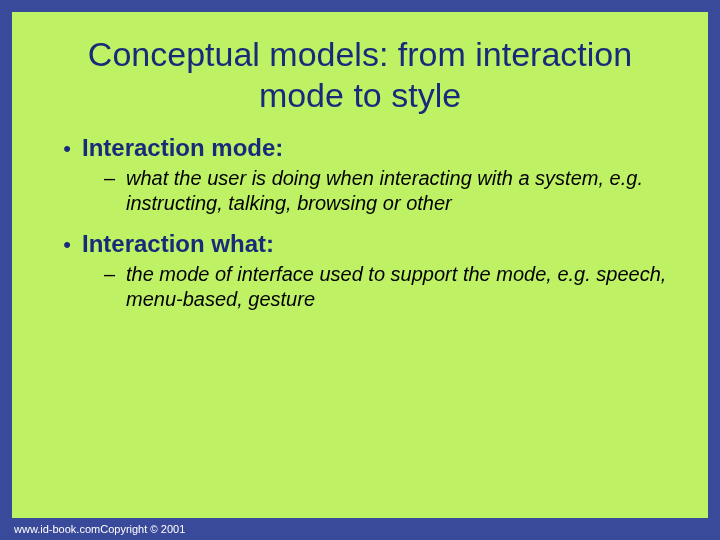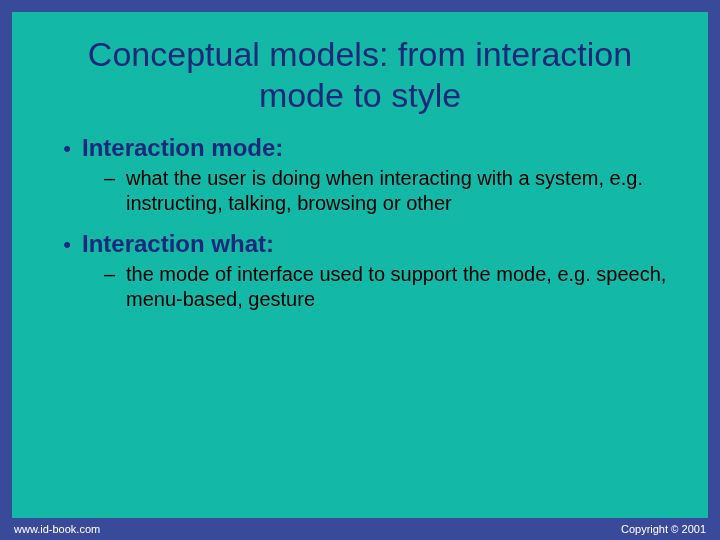--- a/index.html
+++ b/index.html
@@ -13,21 +13,21 @@
       background: #3a4a9a;
       font-family: Verdana, Geneva, sans-serif;
       overflow: hidden;
     }
     .slide {
       position: absolute;
       top: 12px;
       left: 12px;
       right: 12px;
       bottom: 22px;
-      background: #14b8a6;
+      background: #bef264;
     }
     .title {
       text-align: center;
       color: #1a2a7a;
       font-size: 34px;
       font-weight: 400;
       line-height: 1.2;
       padding: 22px 40px 14px 40px;
     }
     .content {
@@ -60,29 +60,30 @@
     .sub-dash {
       color: #000000;
       font-size: 20px;
       width: 22px;
       flex-shrink: 0;
     }
     .sub-text {
       color: #000000;
       font-size: 20px;
       line-height: 1.25;
+      font-style: italic;
     }
     .footer {
       position: absolute;
       bottom: 0;
       left: 0;
       right: 0;
       height: 22px;
       display: flex;
-      justify-content: space-between;
+      justify-content: flex-start;
       align-items: center;
       padding: 0 14px;
       color: #ffffff;
       font-size: 11px;
       font-family: Arial, sans-serif;
     }
     .copyright-symbol {
       font-size: 10px;
     }
   </style>

